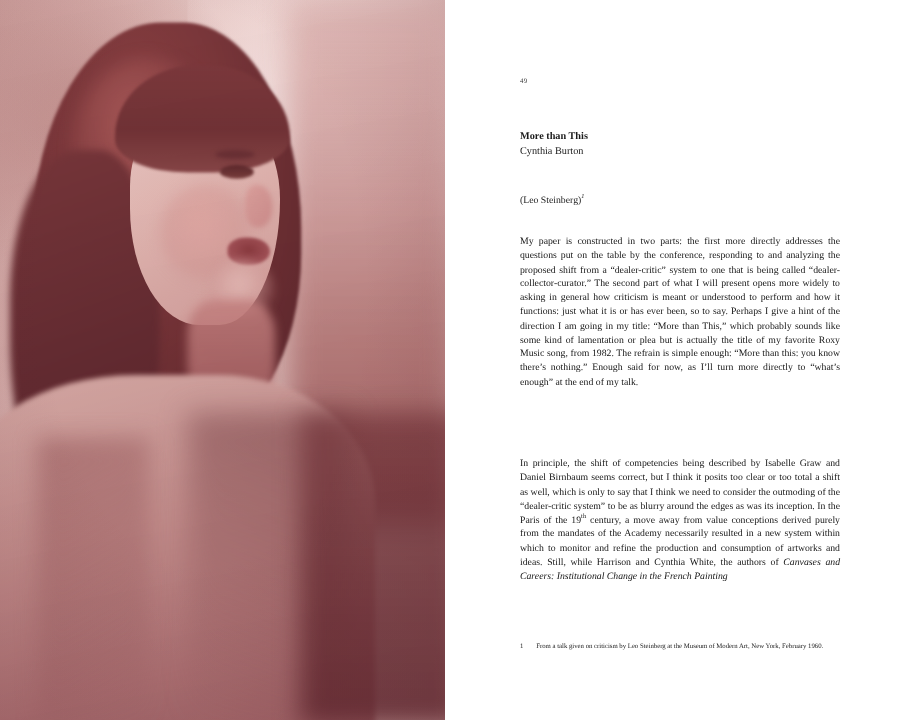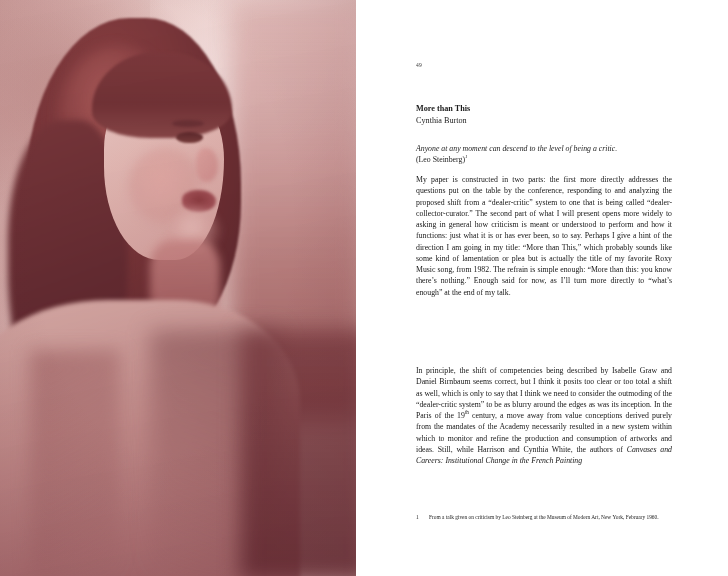--- a/index.html
+++ b/index.html
@@ -260,21 +260,21 @@
   }
   .body-block {
     position: absolute;
     left: 0;
     width: 256px;
     font-size: 7.8px;
     line-height: 11.25px;
     color: #151515;
     text-align: justify;
   }
-  .body-1 { top: 174px; }
+  .body-1 { top: 187px; }
   .body-2 { top: 365px; }
   .body-block sup {
     font-size: 5.2px;
     vertical-align: super;
     line-height: 0;
   }
   .body-block i { font-style: italic; }
   .footnote {
     position: absolute;
     left: 0;
@@ -330,21 +330,21 @@
     <div class="text-col">
 
       <div class="folio">49</div>
 
       <div class="title-block">
         <div class="art-title">More than This</div>
         <div class="art-author">Cynthia Burton</div>
       </div>
 
       <div class="epigraph">
-        <span>Anyone at any moment can descend to the level of being a critic.</span><br>
+        <br>
         <span class="attrib">(Leo Steinberg)</span><sup>1</sup>
       </div>
 
       <div class="body-block body-1">My paper is constructed in two parts: the first more directly addresses the questions put on the table by the conference, responding to and analyzing the proposed shift from a “dealer-critic” system to one that is being called “dealer-collector-curator.” The second part of what I will present opens more widely to asking in general how criticism is meant or understood to perform and how it functions: just what it is or has ever been, so to say. Perhaps I give a hint of the direction I am going in my title: “More than This,” which probably sounds like some kind of lamentation or plea but is actually the title of my favorite Roxy Music song, from 1982. The refrain is simple enough: “More than this: you know there’s nothing.” Enough said for now, as I’ll turn more directly to “what’s enough” at the end of my talk.</div>
 
       <div class="body-block body-2">In principle, the shift of competencies being described by Isabelle Graw and Daniel Birnbaum seems correct, but I think it posits too clear or too total a shift as well, which is only to say that I think we need to consider the outmoding of the “dealer-critic system” to be as blurry around the edges as was its inception. In the Paris of the 19<sup>th</sup> century, a move away from value conceptions derived purely from the mandates of the Academy necessarily resulted in a new system within which to monitor and refine the production and consumption of artworks and ideas. Still, while Harrison and Cynthia White, the authors of <i>Canvases and Careers: Institutional Change in the French Painting</i></div>
 
       <div class="footnote">
         <span class="fn-num">1</span>
         <span class="fn-text">From a talk given on criticism by Leo Steinberg at the Museum of Modern Art, New York, February 1960.</span>

